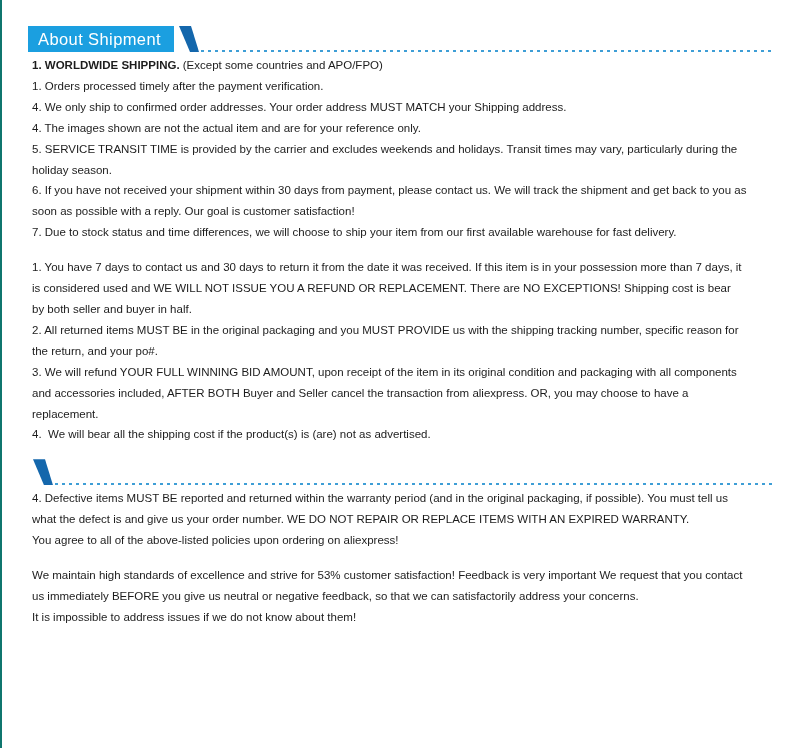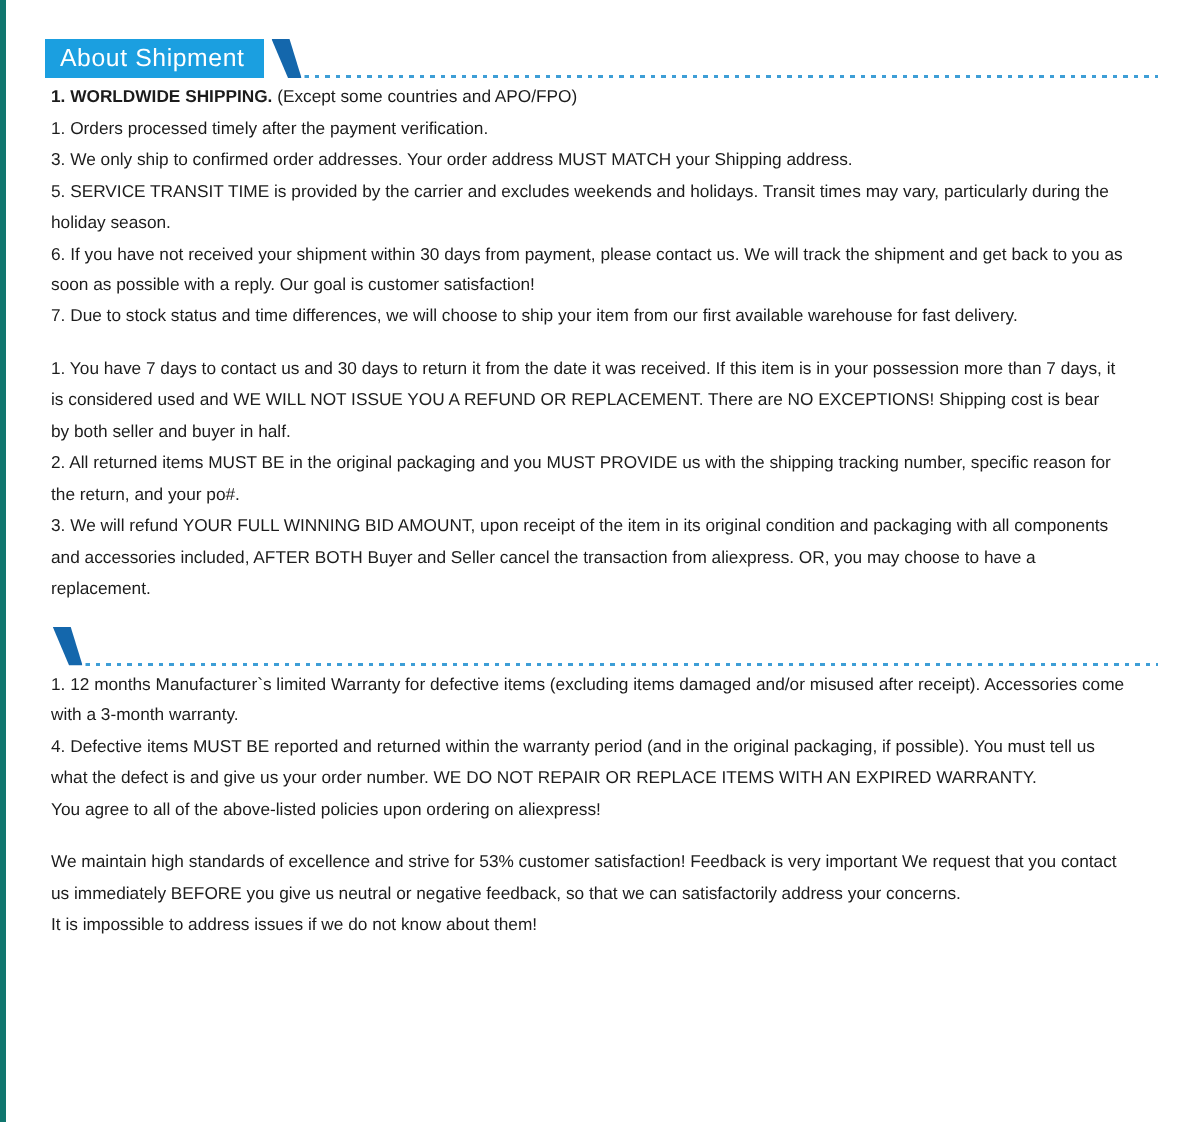--- a/index.html
+++ b/index.html
@@ -8,21 +8,21 @@
     background: #ffffff;
     width: 800px;
     overflow-x: hidden;
     font-family: "Liberation Sans", sans-serif;
   }
   .page {
     box-sizing: border-box;
     width: 800px;
     min-height: 748px;
     padding: 26px 0 6px 26px;
-    border-left: 4px solid #0f766e;
+    border-left: 2px solid #0f766e;
     background: #ffffff;
   }
   .section { margin: 0 0 14px 0; }
   .hdr-row {
     display: flex;
     align-items: flex-start;
     height: 26px;
   }
   .banner {
     background: #1b9fe0;
@@ -73,50 +73,50 @@
     <div class="hdr-row">
       <div class="banner">
         <span>About Shipment</span>
       </div>
       <div class="slash"></div>
       <div class="dotted"></div>
     </div>
     <div class="content">
       <p><b>1. WORLDWIDE SHIPPING.</b><span> (Except some countries and APO/FPO)</span></p>
       <p><span>1. Orders processed timely after the payment verification.</span></p>
-      <p><span>3. We only ship to confirmed order addresses. Your order address MUST MATCH your Shipping address.</span></p>
+      <p><span>4. We only ship to confirmed order addresses. Your order address MUST MATCH your Shipping address.</span></p>
+      <p><span>4. The images shown are not the actual item and are for your reference only.</span></p>
       <p><span>5. SERVICE TRANSIT TIME is provided by the carrier and excludes weekends and holidays. Transit times may vary, particularly during the
 holiday season.</span></p>
       <p><span>6. If you have not received your shipment within 30 days from payment, please contact us. We will track the shipment and get back to you as
 soon as possible with a reply. Our goal is customer satisfaction!</span></p>
       <p><span>7. Due to stock status and time differences, we will choose to ship your item from our first available warehouse for fast delivery.</span></p>
     </div>
   </div>
 
   <div class="section">
     <div class="content">
       <p><span>1. You have 7 days to contact us and 30 days to return it from the date it was received. If this item is in your possession more than 7 days, it
 is considered used and WE WILL NOT ISSUE YOU A REFUND OR REPLACEMENT. There are NO EXCEPTIONS! Shipping cost is bear
 by both seller and buyer in half.</span></p>
       <p><span>2. All returned items MUST BE in the original packaging and you MUST PROVIDE us with the shipping tracking number, specific reason for
 the return, and your po#.</span></p>
       <p><span>3. We will refund YOUR FULL WINNING BID AMOUNT, upon receipt of the item in its original condition and packaging with all components
 and accessories included, AFTER BOTH Buyer and Seller cancel the transaction from aliexpress. OR, you may choose to have a
 replacement.</span></p>
+      <p><span>4.  We will bear all the shipping cost if the product(s) is (are) not as advertised.</span></p>
     </div>
   </div>
 
   <div class="section">
     <div class="hdr-row">
       <div class="slash"></div>
       <div class="dotted"></div>
     </div>
     <div class="content">
-      <p><span>1. 12 months Manufacturer`s limited Warranty for defective items (excluding items damaged and/or misused after receipt). Accessories come
-with a 3-month warranty.</span></p>
       <p><span>4. Defective items MUST BE reported and returned within the warranty period (and in the original packaging, if possible). You must tell us
 what the defect is and give us your order number. WE DO NOT REPAIR OR REPLACE ITEMS WITH AN EXPIRED WARRANTY.</span></p>
       <p><span>You agree to all of the above-listed policies upon ordering on aliexpress!</span></p>
     </div>
   </div>
 
   <div class="section">
     <div class="content">
       <p><span>We maintain high standards of excellence and strive for 53% customer satisfaction! Feedback is very important We request that you contact
 us immediately BEFORE you give us neutral or negative feedback, so that we can satisfactorily address your concerns.</span></p>

